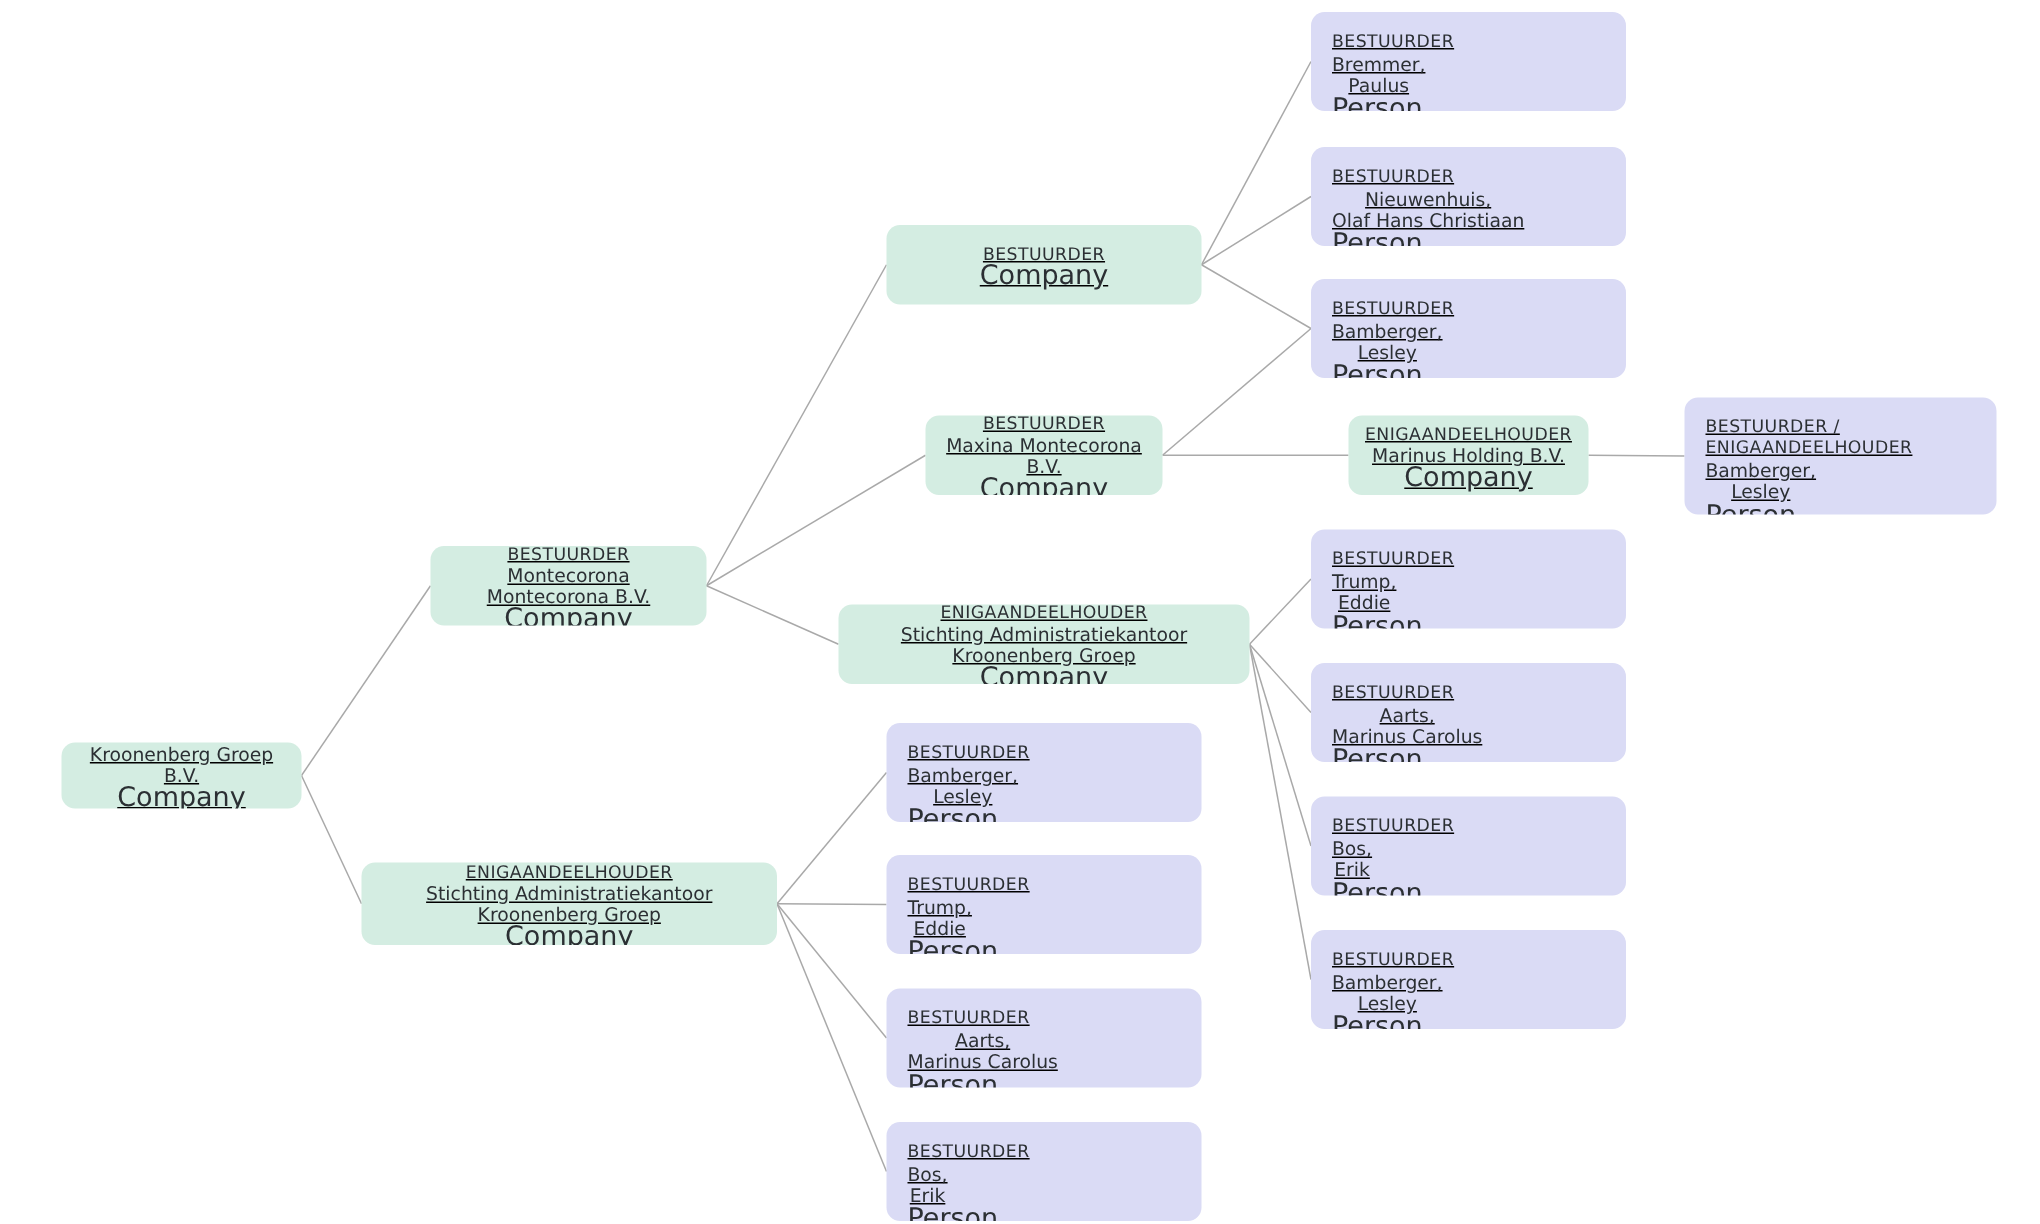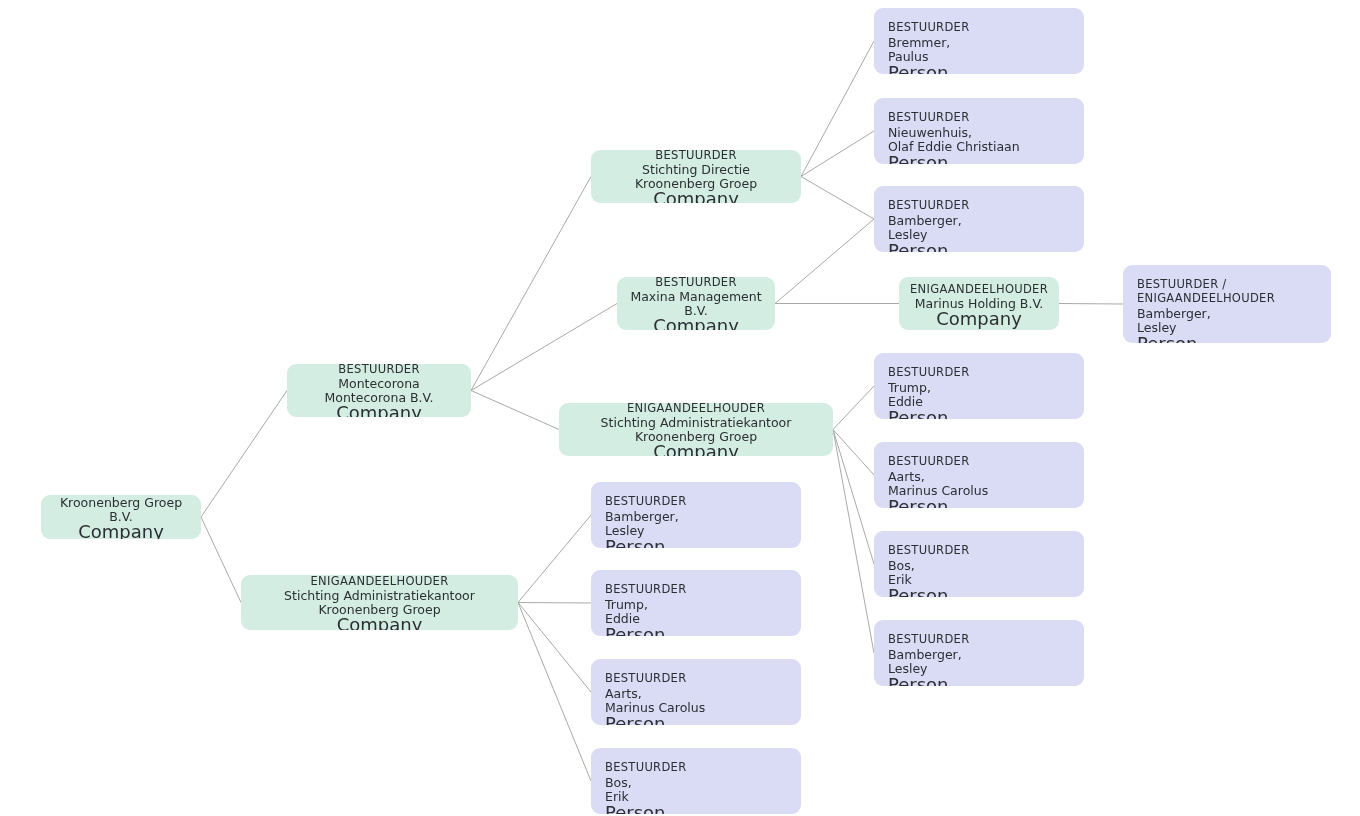--- a/index.html
+++ b/index.html
@@ -31,20 +31,21 @@
     stroke: #a9a9a9;
     stroke-width: 1;
     fill: none;
     shape-rendering: geometricPrecision;
   }
   .node {
     position: absolute;
     box-sizing: border-box;
     border-radius: 9px;
     overflow: hidden;
+    text-decoration: underline;
   }
   .node-company {
     background: #d4ede2;
     display: flex;
     flex-direction: column;
     align-items: center;
     justify-content: center;
     text-align: center;
     padding: 6px 10px;
   }
@@ -81,20 +82,21 @@
   }
   .node-company .node-name {
     font-size: 12.5px;
     margin-bottom: 1px;
   }
   .node-person .node-role {
     margin-bottom: 2px;
   }
   .node-person .node-name {
     margin-bottom: 2px;
+    text-align: center;
   }
 </style>
 </head>
 <body>
 
 <div id="diagram-root">
   <svg id="edge-layer" viewBox="0 0 1360 816" width="1360" height="816">
       <line x1="201" y1="517" x2="287" y2="390.5" class="edge-line" stroke="#a9a9a9"></line>
       <line x1="201" y1="517" x2="241" y2="602.5" class="edge-line" stroke="#a9a9a9"></line>
       <line x1="471" y1="390.5" x2="591" y2="176.5" class="edge-line" stroke="#a9a9a9"></line>
@@ -120,26 +122,25 @@
         <div class="node-name">Kroonenberg Groep B.V.</div>
         <div class="node-type">Company</div>
       </div>
       <div class="node node-company" style="left: 287px; top: 364px; width: 184px; height: 53px; background: rgb(212, 237, 226);">
         <div class="node-role">BESTUURDER</div>
         <div class="node-name">Montecorona Montecorona B.V.</div>
         <div class="node-type">Company</div>
       </div>
       <div class="node node-company" style="left: 591px; top: 150px; width: 210px; height: 53px; background: rgb(212, 237, 226);">
         <div class="node-role">BESTUURDER</div>
-        <div class="node-name">Stichting Directie Kroonenberg Groep</div>
         <div class="node-type">Company</div>
       </div>
       <div class="node node-company" style="left: 617px; top: 277px; width: 158px; height: 53px; background: rgb(212, 237, 226);">
         <div class="node-role">BESTUURDER</div>
-        <div class="node-name">Maxina Management B.V.</div>
+        <div class="node-name">Maxina Montecorona B.V.</div>
         <div class="node-type">Company</div>
       </div>
       <div class="node node-company" style="left: 899px; top: 277px; width: 160px; height: 53px; background: rgb(212, 237, 226);">
         <div class="node-role">ENIGAANDEELHOUDER</div>
         <div class="node-name">Marinus Holding B.V.</div>
         <div class="node-type">Company</div>
       </div>
       <div class="node node-company" style="left: 559px; top: 403px; width: 274px; height: 53px; background: rgb(212, 237, 226);">
         <div class="node-role">ENIGAANDEELHOUDER</div>
         <div class="node-name">Stichting Administratiekantoor Kroonenberg Groep</div>
@@ -152,21 +153,21 @@
       </div>
       <div class="node node-person" style="left: 874px; top: 8px; width: 210px; height: 66px; background: rgb(218, 219, 245);">
         <div class="node-role">BESTUURDER</div>
         <div class="node-name">Bremmer,
 Paulus</div>
         <div class="node-type">Person</div>
       </div>
       <div class="node node-person" style="left: 874px; top: 98px; width: 210px; height: 66px; background: rgb(218, 219, 245);">
         <div class="node-role">BESTUURDER</div>
         <div class="node-name">Nieuwenhuis,
-Olaf Eddie Christiaan</div>
+Olaf Hans Christiaan</div>
         <div class="node-type">Person</div>
       </div>
       <div class="node node-person" style="left: 874px; top: 186px; width: 210px; height: 66px; background: rgb(218, 219, 245);">
         <div class="node-role">BESTUURDER</div>
         <div class="node-name">Bamberger,
 Lesley</div>
         <div class="node-type">Person</div>
       </div>
       <div class="node node-person" style="left: 1123px; top: 265px; width: 208px; height: 78px; background: rgb(218, 219, 245);">
         <div class="node-role">BESTUURDER /

